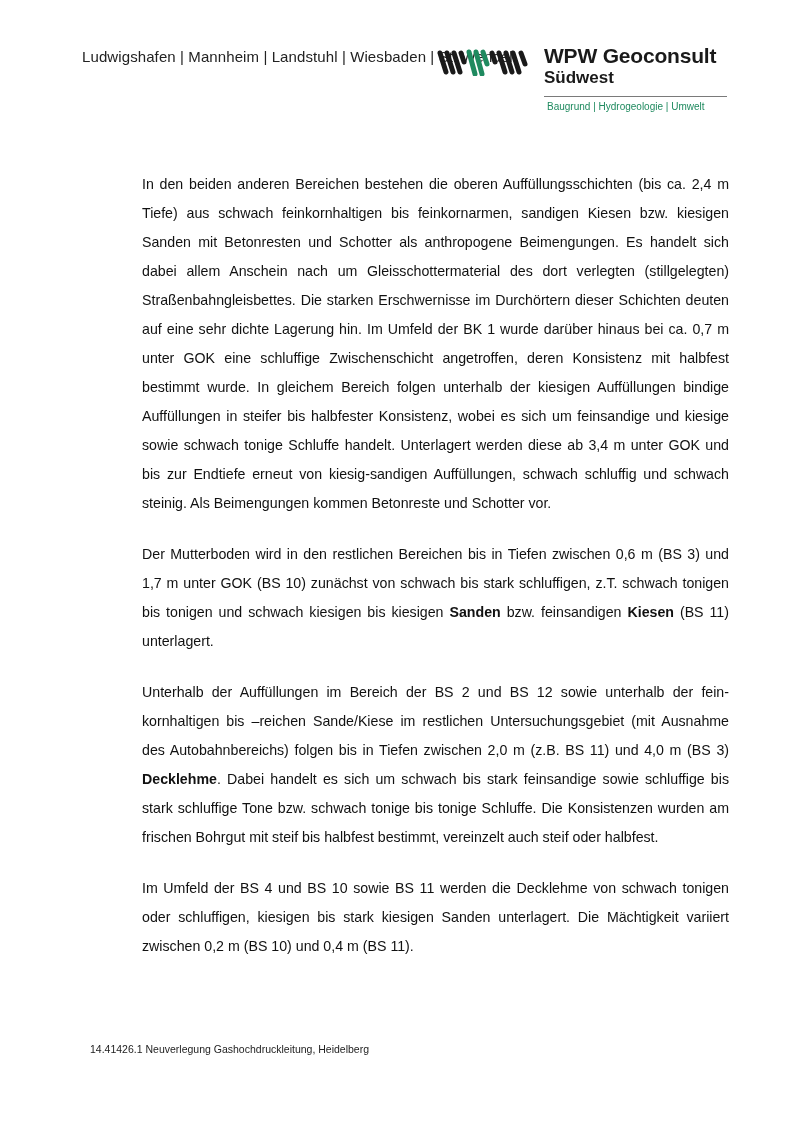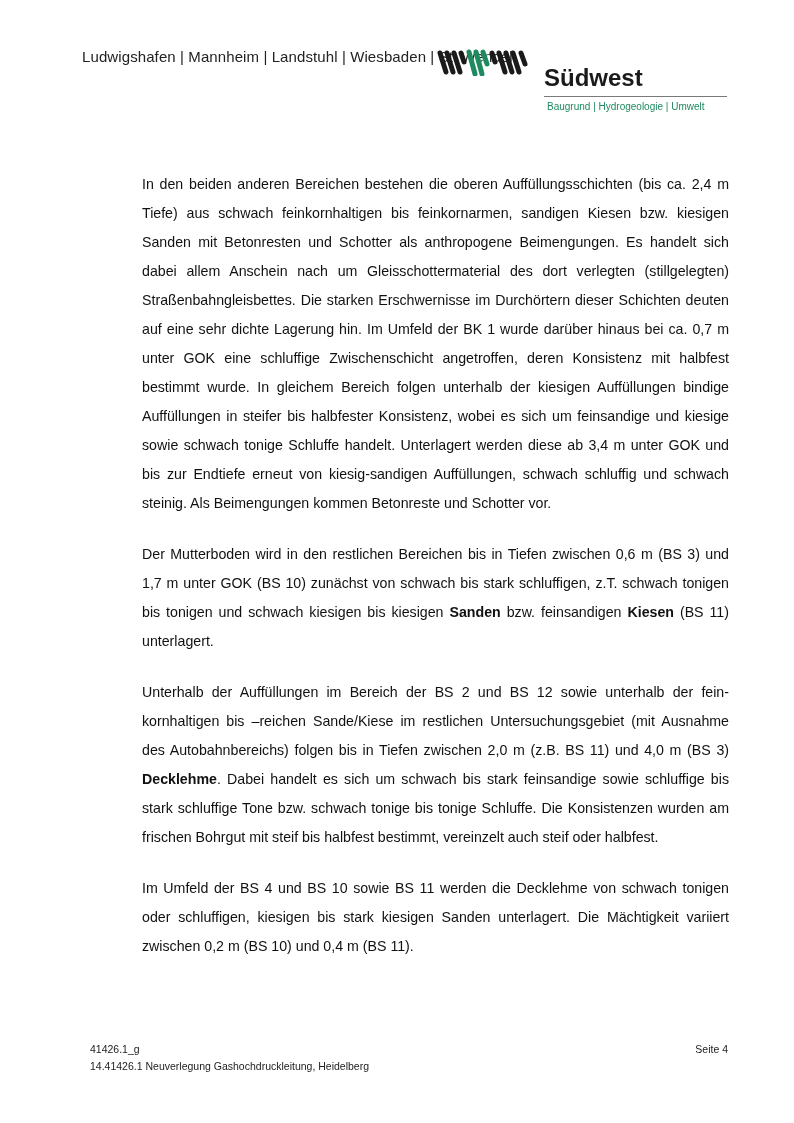--- a/index.html
+++ b/index.html
@@ -1,21 +1,21 @@
 <!DOCTYPE html>
 <html><head>
 <meta charset="utf-8">
 <style>
   html, body { margin: 0; padding: 0; background: #ffffff; }
   body { width: 794px; height: 1123px; position: relative; overflow: hidden; font-family: "Liberation Sans", "DejaVu Sans", sans-serif; color: #111; }
   .header-left { position: absolute; left: 82px; top: 48px; font-size: 15px; color: #222; letter-spacing: 0.1px; }
   .logo { position: absolute; left: 437px; top: 44px; width: 292px; height: 76px; }
   .logo-mark { position: absolute; left: 0; top: 4px; width: 96px; height: 28px; }
   .logo-title { position: absolute; left: 107px; top: 0; font-size: 21px; font-weight: bold; color: #1a1a1a; line-height: 24px; letter-spacing: -0.2px; }
-  .logo-sub { position: absolute; left: 107px; top: 22px; font-size: 24px; font-weight: bold; color: #1a1a1a; line-height: 24px; }
+  .logo-sub { position: absolute; left: 107px; top: 22px; font-size: 17px; font-weight: bold; color: #1a1a1a; line-height: 24px; }
   .logo-rule { position: absolute; left: 107px; top: 52px; width: 183px; height: 1px; background: #7a7a7a; }
   .logo-tag { position: absolute; left: 110px; top: 57px; font-size: 10px; color: #1f8a5f; white-space: nowrap; }
   .content { position: absolute; left: 142px; top: 170px; width: 587px; font-size: 14.2px; line-height: 29px; }
   .content p { margin: 0 0 22px 0; text-align: justify; hyphens: manual; }
   .content b { font-weight: bold; }
   .footer { position: absolute; left: 90px; top: 1041px; width: 638px; font-size: 10.5px; color: #222; line-height: 17px; }
   .footer .row { display: flex; justify-content: space-between; }
 </style>
 </head>
 <body>
@@ -32,31 +32,28 @@
       <line x1="32" y1="4" x2="38" y2="26" stroke="#1f8a5f"></line>
       <line x1="39" y1="4" x2="45" y2="26" stroke="#1f8a5f"></line>
       <line x1="46" y1="4" x2="50" y2="16" stroke="#1f8a5f"></line>
       <line x1="55" y1="5" x2="58" y2="14" stroke="#1a1a1a"></line>
       <line x1="62" y1="5" x2="68" y2="24" stroke="#1a1a1a"></line>
       <line x1="69" y1="5" x2="75" y2="24" stroke="#1a1a1a"></line>
       <line x1="76" y1="5" x2="82" y2="24" stroke="#1a1a1a"></line>
       <line x1="84" y1="5" x2="88" y2="16" stroke="#1a1a1a"></line>
     </g>
   </svg>
+  <div class="logo-title">WPW Geoconsult</div>
   <div class="logo-sub">Südwest</div>
   <div class="logo-rule"></div>
   <div class="logo-tag">Baugrund | Hydrogeologie | Umwelt</div>
 </div>
 
 <div class="content">
   <p>In den beiden anderen Bereichen bestehen die oberen Auffüllungsschichten (bis ca. 2,4 m Tiefe) aus schwach feinkornhaltigen bis feinkornarmen, sandigen Kiesen bzw. kiesigen Sanden mit Betonresten und Schotter als anthropogene Beimengungen. Es handelt sich dabei allem Anschein nach um Gleisschottermaterial des dort verlegten (stillgelegten) Straßenbahngleisbettes. Die starken Erschwernisse im Durchörtern die­ser Schichten deuten auf eine sehr dichte Lagerung hin. Im Umfeld der BK 1 wurde darüber hinaus bei ca. 0,7 m unter GOK eine schluffige Zwischenschicht angetroffen, deren Konsistenz mit halbfest bestimmt wurde. In gleichem Bereich folgen unterhalb der kiesigen Auffüllungen bindige Auffüllungen in steifer bis halbfester Konsistenz, wobei es sich um feinsandige und kiesige sowie schwach tonige Schluffe handelt. Un­terlagert werden diese ab 3,4 m unter GOK und bis zur Endtiefe erneut von kiesig-sandigen Auffüllungen, schwach schluffig und schwach steinig. Als Beimengungen kommen Betonreste und Schotter vor.</p>
   <p><span>Der Mutterboden wird in den restlichen Bereichen bis in Tiefen zwischen 0,6 m (BS 3) und 1,7 m unter GOK (BS 10) zunächst von schwach bis stark schluffigen, z.T. schwach tonigen bis tonigen und schwach kiesigen bis kiesigen </span><b>Sanden</b><span> bzw. feinsandigen </span><b>Kie­sen</b><span> (BS 11) unterlagert.</span></p>
   <p><span>Unterhalb der Auffüllungen im Bereich der BS 2 und BS 12 sowie unterhalb der fein­kornhaltigen bis –reichen Sande/Kiese im restlichen Untersuchungsgebiet (mit Aus­nahme des Autobahnbereichs) folgen bis in Tiefen zwischen 2,0 m (z.B. BS 11) und 4,0 m (BS 3) </span><b>Decklehme</b><span>. Dabei handelt es sich um schwach bis stark feinsandige sowie schluffige bis stark schluffige Tone bzw. schwach tonige bis tonige Schluffe. Die Konsis­tenzen wurden am frischen Bohrgut mit steif bis halbfest bestimmt, vereinzelt auch steif oder halbfest.</span></p>
   <p>Im Umfeld der BS 4 und BS 10 sowie BS 11 werden die Decklehme von schwach toni­gen oder schluffigen, kiesigen bis stark kiesigen Sanden unterlagert. Die Mächtigkeit variiert zwischen 0,2 m (BS 10) und 0,4 m (BS 11).</p>
 </div>
 
 <div class="footer">
-  <div class="row">
-    <span>41426.1_g</span>
-    <span>Seite 4</span>
-  </div>
   <div>14.41426.1 Neuverlegung Gashochdruckleitung, Heidelberg</div>
 </div>
 
 </body></html>

